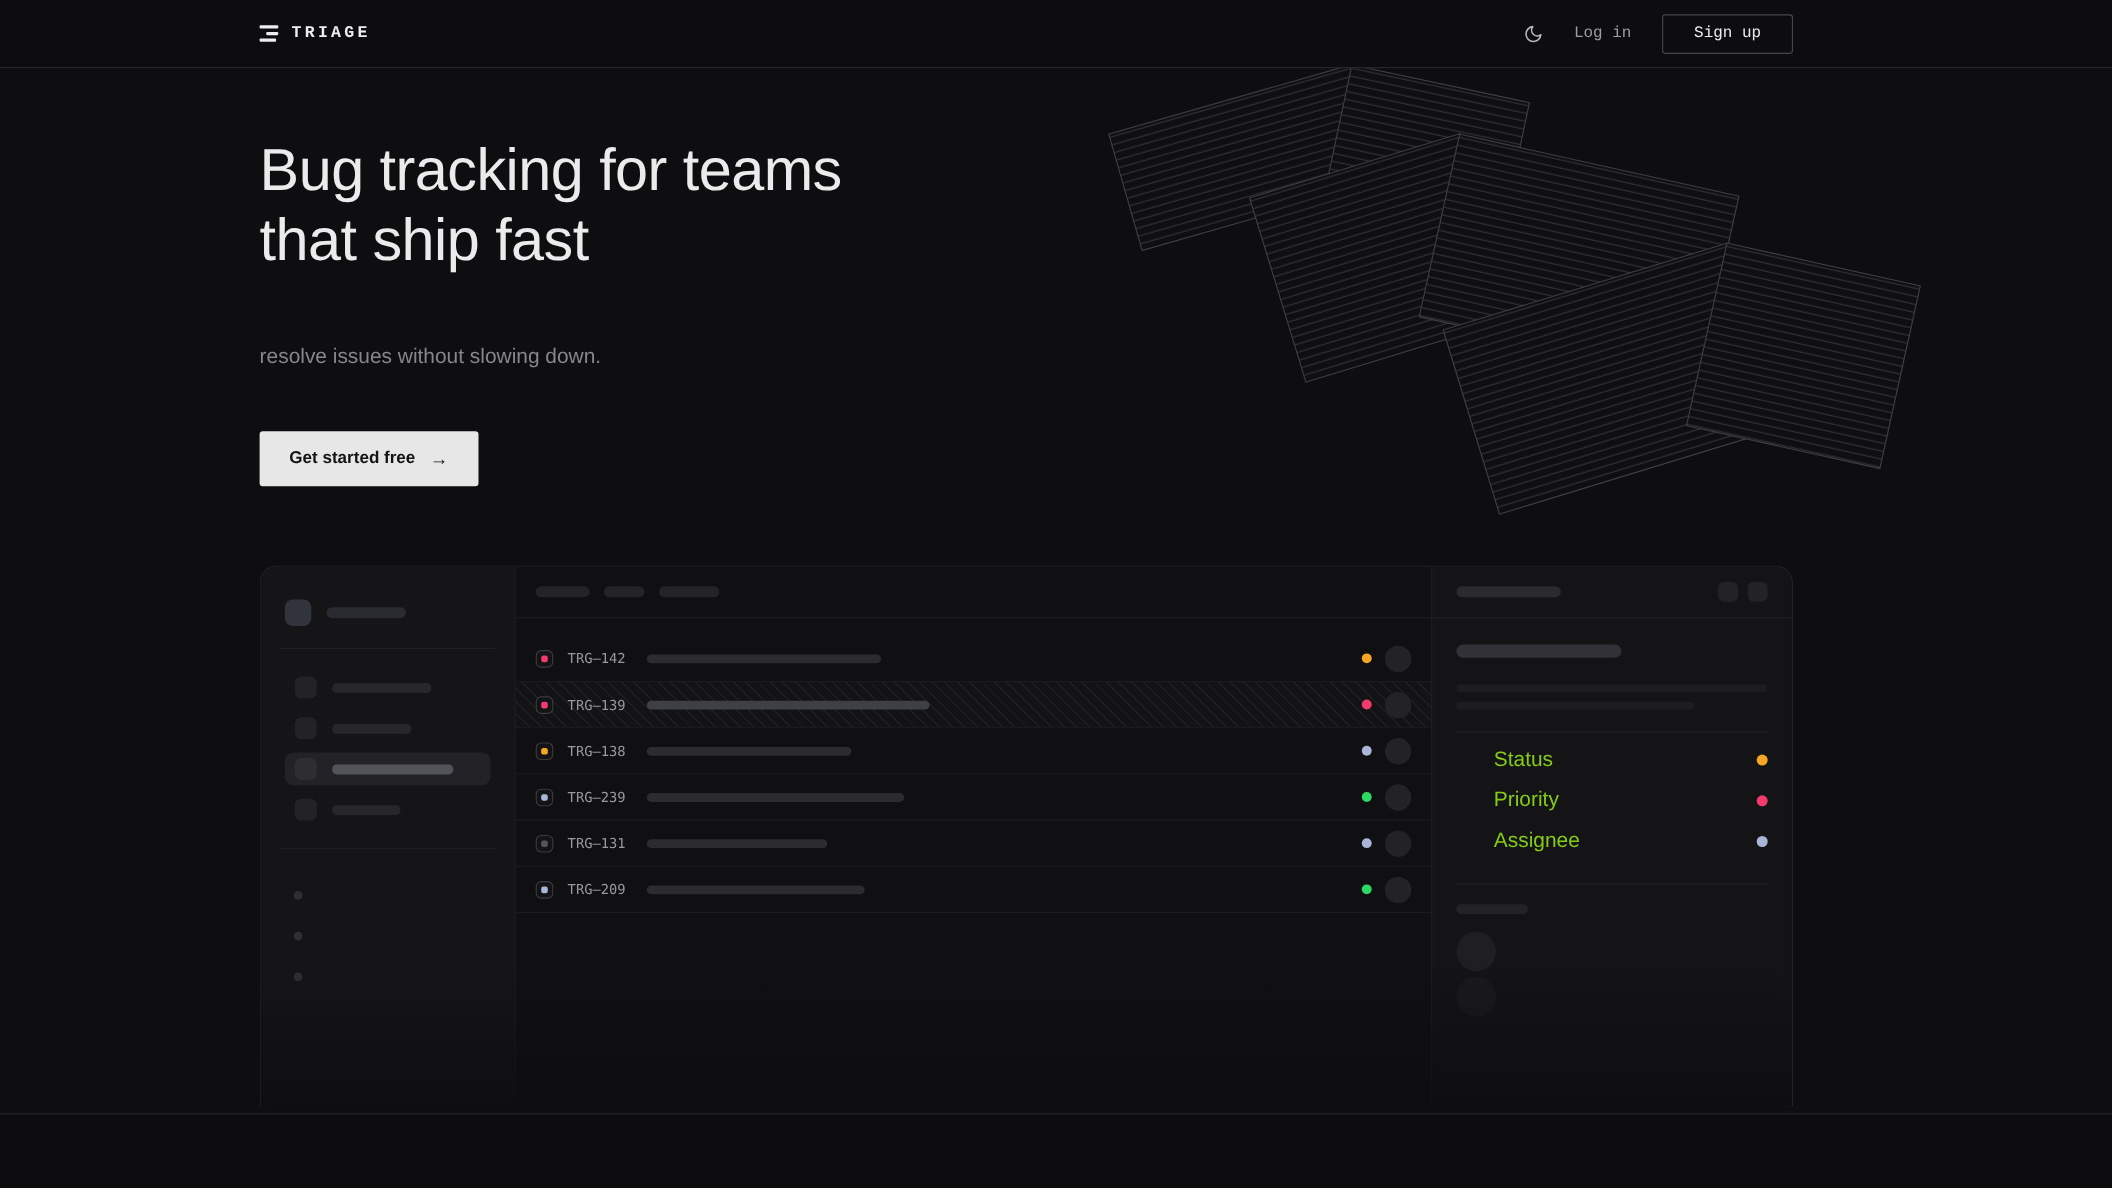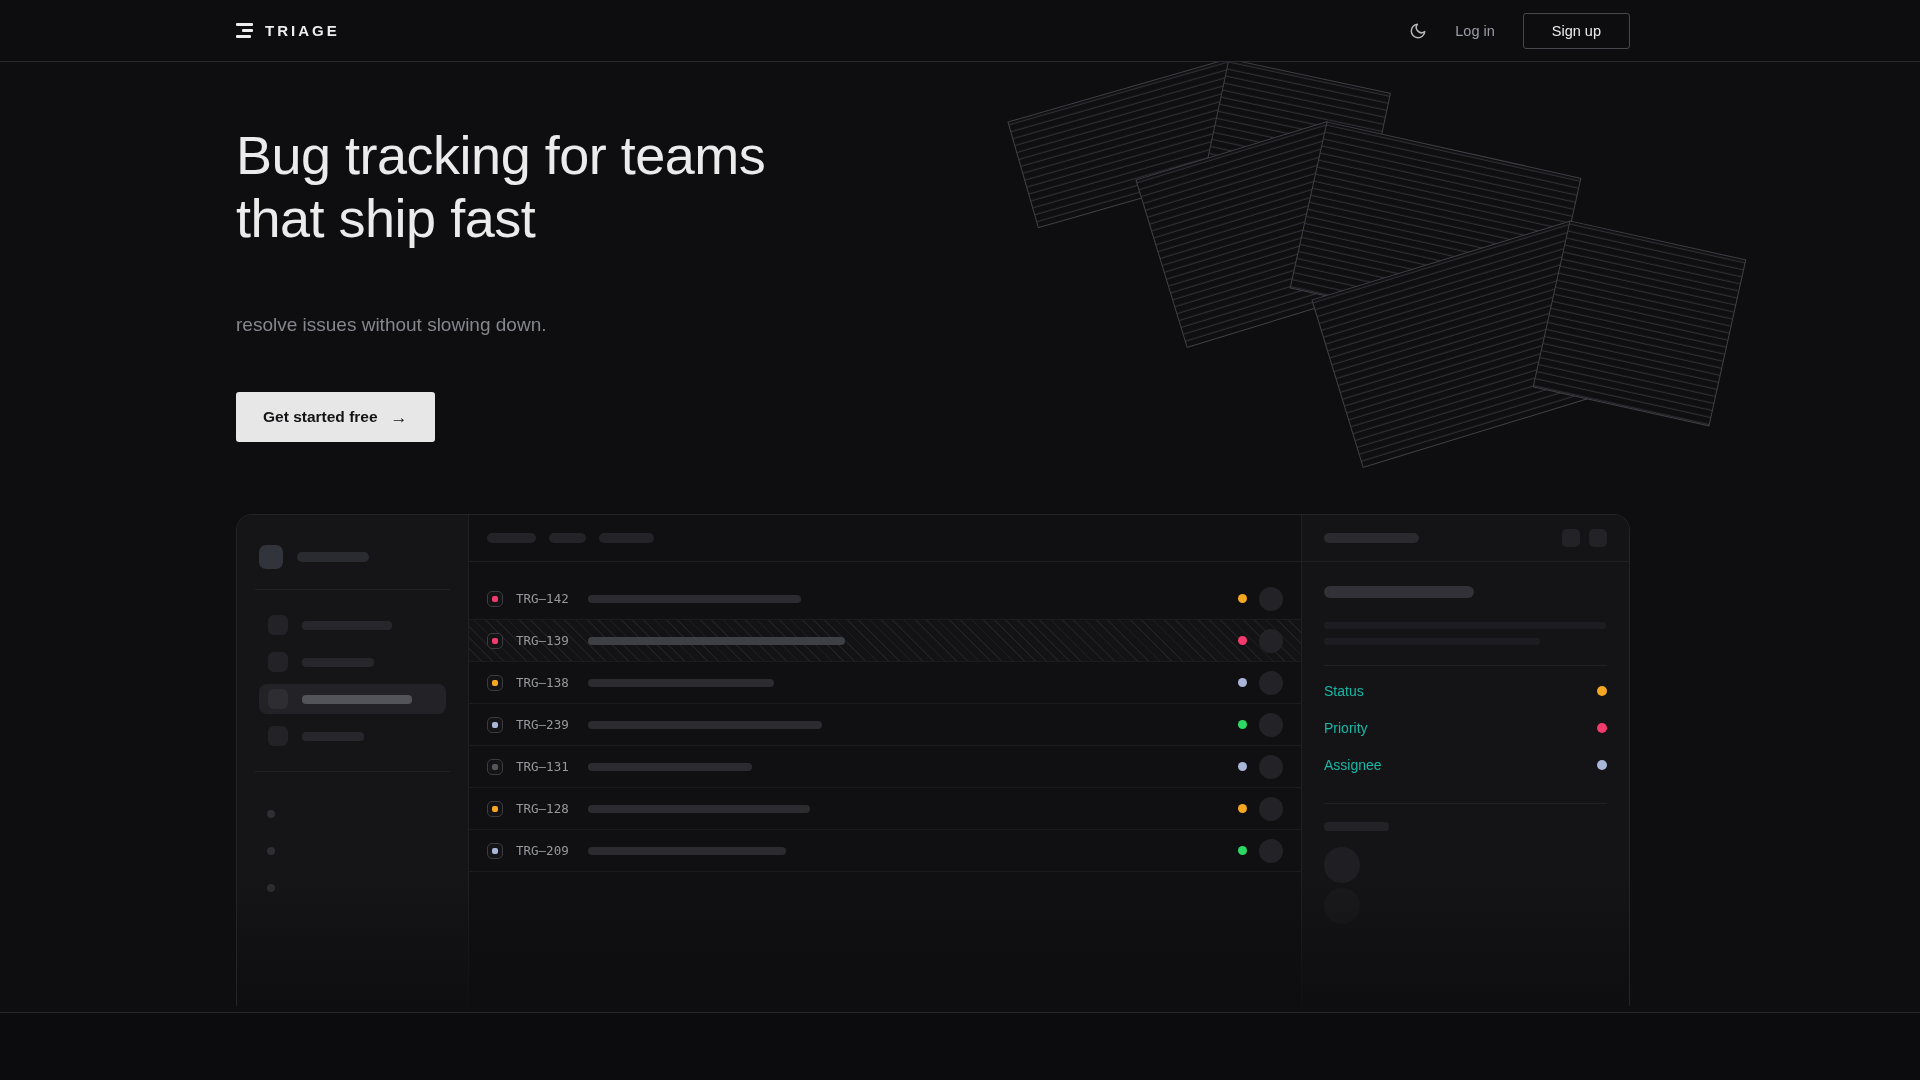--- a/index.html
+++ b/index.html
@@ -13,21 +13,21 @@
   
   .decor-svg { position:absolute; inset:0; width:1920px; height:1080px; pointer-events:none; }
 
   
   .nav {
     position:relative; z-index:5;
     height:62px; background:#0d0d0f;
     border-bottom:1px solid #2a2a2e;
     display:flex; align-items:center;
   }
-  .nav-inner { width:1394px; margin-left:236px; display:flex; align-items:center; justify-content:space-between; }
+  .nav-inner { width:1394px; margin-left:236px; display:flex; align-items:center; justify-content:space-between;font-family:Liberation Mono, monospace; }
   .brand { display:flex; align-items:center; gap:12px; }
   .brand-icon { width:17px; display:flex; flex-direction:column; gap:3px; }
   .brand-icon span { height:3.2px; background:#ededef; border-radius:1px; display:block; }
   .brand-icon .b1 { width:17px; }
   .brand-icon .b2 { width:11px; margin-left:auto; }
   .brand-icon .b3 { width:15px; }
   .brand-name { font-size:15px; font-weight:700; letter-spacing:3px; color:#ededef; }
   .nav-right { display:flex; align-items:center; gap:28px; }
   .moon-btn { background:none; border:none; cursor:pointer; display:flex; align-items:center; }
   .login-link { font-size:14.5px; color:#9a9da3; text-decoration:none; cursor:pointer; background:none; border:none; font-family:inherit; }
@@ -107,21 +107,21 @@
   .sc-detail { background:#141416; border-left:1px solid #202024; display:flex; flex-direction:column; }
   .detail-header { height:47px; flex:none; border-bottom:1px solid #202024; display:flex; align-items:center; justify-content:space-between; padding:0 22px; }
   .detail-header-pill { width:95px; height:10px; background:#2a2a2f; border-radius:5px; }
   .detail-actions { display:flex; gap:9px; }
   .detail-action-sq { width:18px; height:18px; border-radius:5px; background:#222227; }
   .detail-body { padding:24px 22px 0 22px; }
   .detail-title-pill { height:12px; background:#313137; border-radius:6px; margin-bottom:24px; }
   .detail-line { height:7px; background:#1d1d21; border-radius:3px; margin-bottom:9px; }
   .detail-divider { border:none; border-top:1px solid #222226; margin:20px 0 6px 0; }
   .field-row { height:37px; display:flex; align-items:center; justify-content:space-between; }
-  .field-label { font-size:14px; color:#14b8a6; }
+  .field-label { font-size:19px; color:#84cc16;margin-left:34px; }
   .field-dot { width:10px; height:10px; border-radius:50%; }
   .detail-footer-pill { width:65px; height:9px; background:#232327; border-radius:4px; margin:18px 0 16px 0; }
   .detail-avatar { width:36px; height:36px; border-radius:50%; background:#1f1f23; margin-bottom:5px; }
   .detail-avatar.dim { opacity:.55; }
 
   
   .footer {
     position:absolute; left:0; bottom:0; width:1920px; height:68px;
     background:#0c0c0e; border-top:1px solid #28282c; z-index:3;
   }
@@ -291,30 +291,20 @@
     <span class="issue-icon">
             <span class="issue-icon-dot" style="background: rgb(85, 85, 92);"></span>
           </span>
     <span class="issue-id">TRG–131</span>
     <span class="issue-bar" style="width: 164px;"></span>
     <span class="issue-spacer"></span>
     <span class="status-dot" style="background: rgb(169, 182, 216);"></span>
     <span class="issue-avatar"></span>
   </div>
 
-  <div class="issue-row">
-    <span class="issue-icon">
-            <span class="issue-icon-dot" style="background: rgb(245, 166, 35);"></span>
-          </span>
-    <span class="issue-id">TRG–128</span>
-    <span class="issue-bar" style="width: 222px;"></span>
-    <span class="issue-spacer"></span>
-    <span class="status-dot" style="background: rgb(245, 166, 35);"></span>
-    <span class="issue-avatar"></span>
-  </div>
 
   <div class="issue-row">
     <span class="issue-icon">
             <span class="issue-icon-dot" style="background: rgb(169, 182, 216);"></span>
           </span>
     <span class="issue-id">TRG–209</span>
     <span class="issue-bar" style="width: 198px;"></span>
     <span class="issue-spacer"></span>
     <span class="status-dot" style="background: rgb(43, 217, 100);"></span>
     <span class="issue-avatar"></span>

